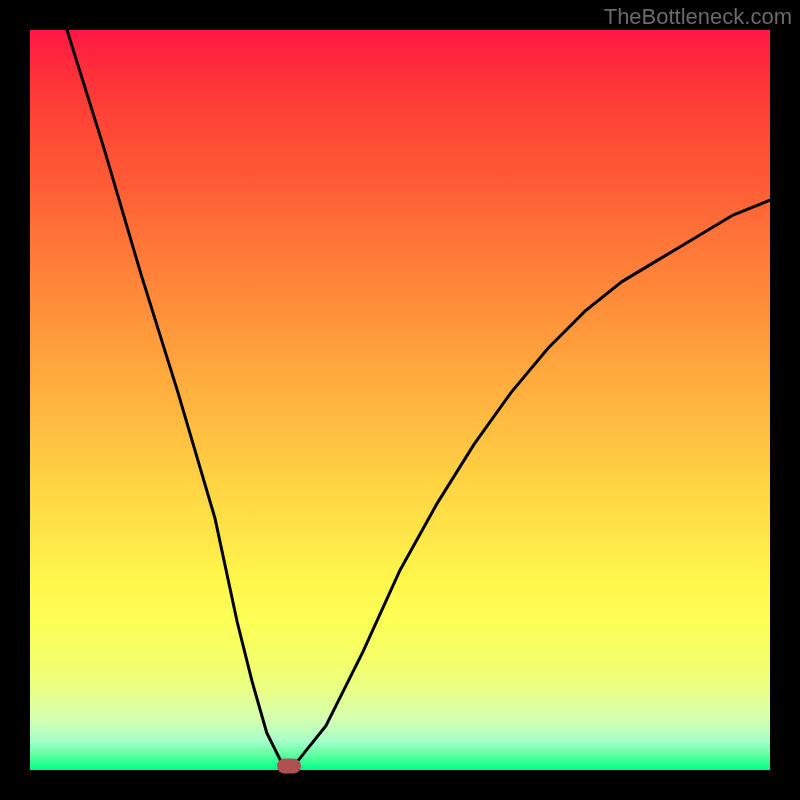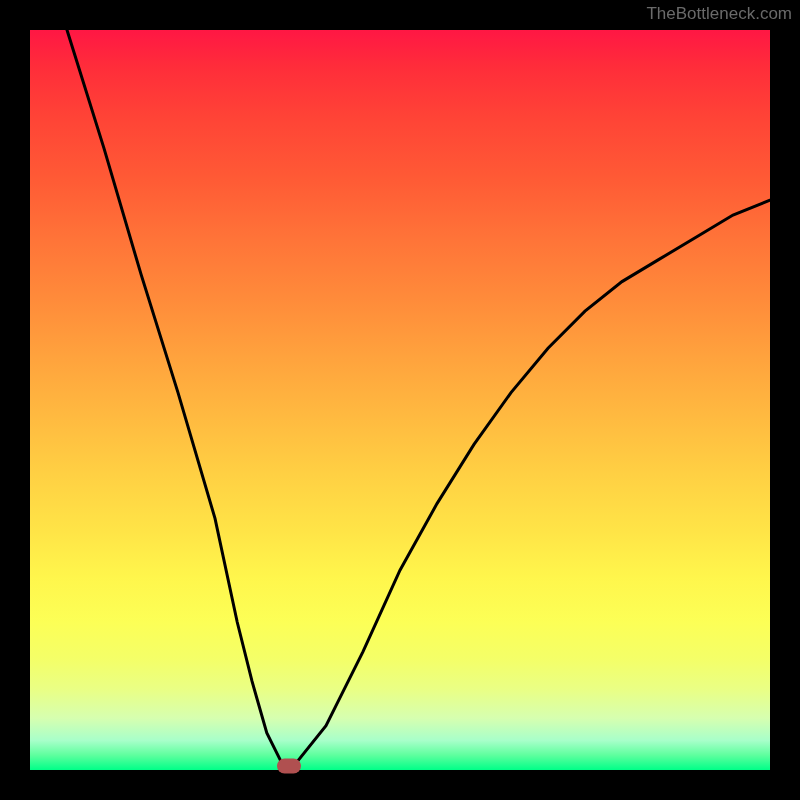--- a/index.html
+++ b/index.html
@@ -13,21 +13,21 @@
       background: #000;
       position: relative;
       overflow: hidden;
     }
     .watermark {
       position: absolute;
       top: 4px;
       right: 8px;
       color: #6a6a6a;
       font-family: Arial, sans-serif;
-      font-size: 17px;
+      font-size: 22px;
       font-weight: 500;
       z-index: 10;
     }
     .plot-area {
       position: absolute;
       top: 30px;
       left: 30px;
       width: 740px;
       height: 740px;
       background: linear-gradient(to bottom,

